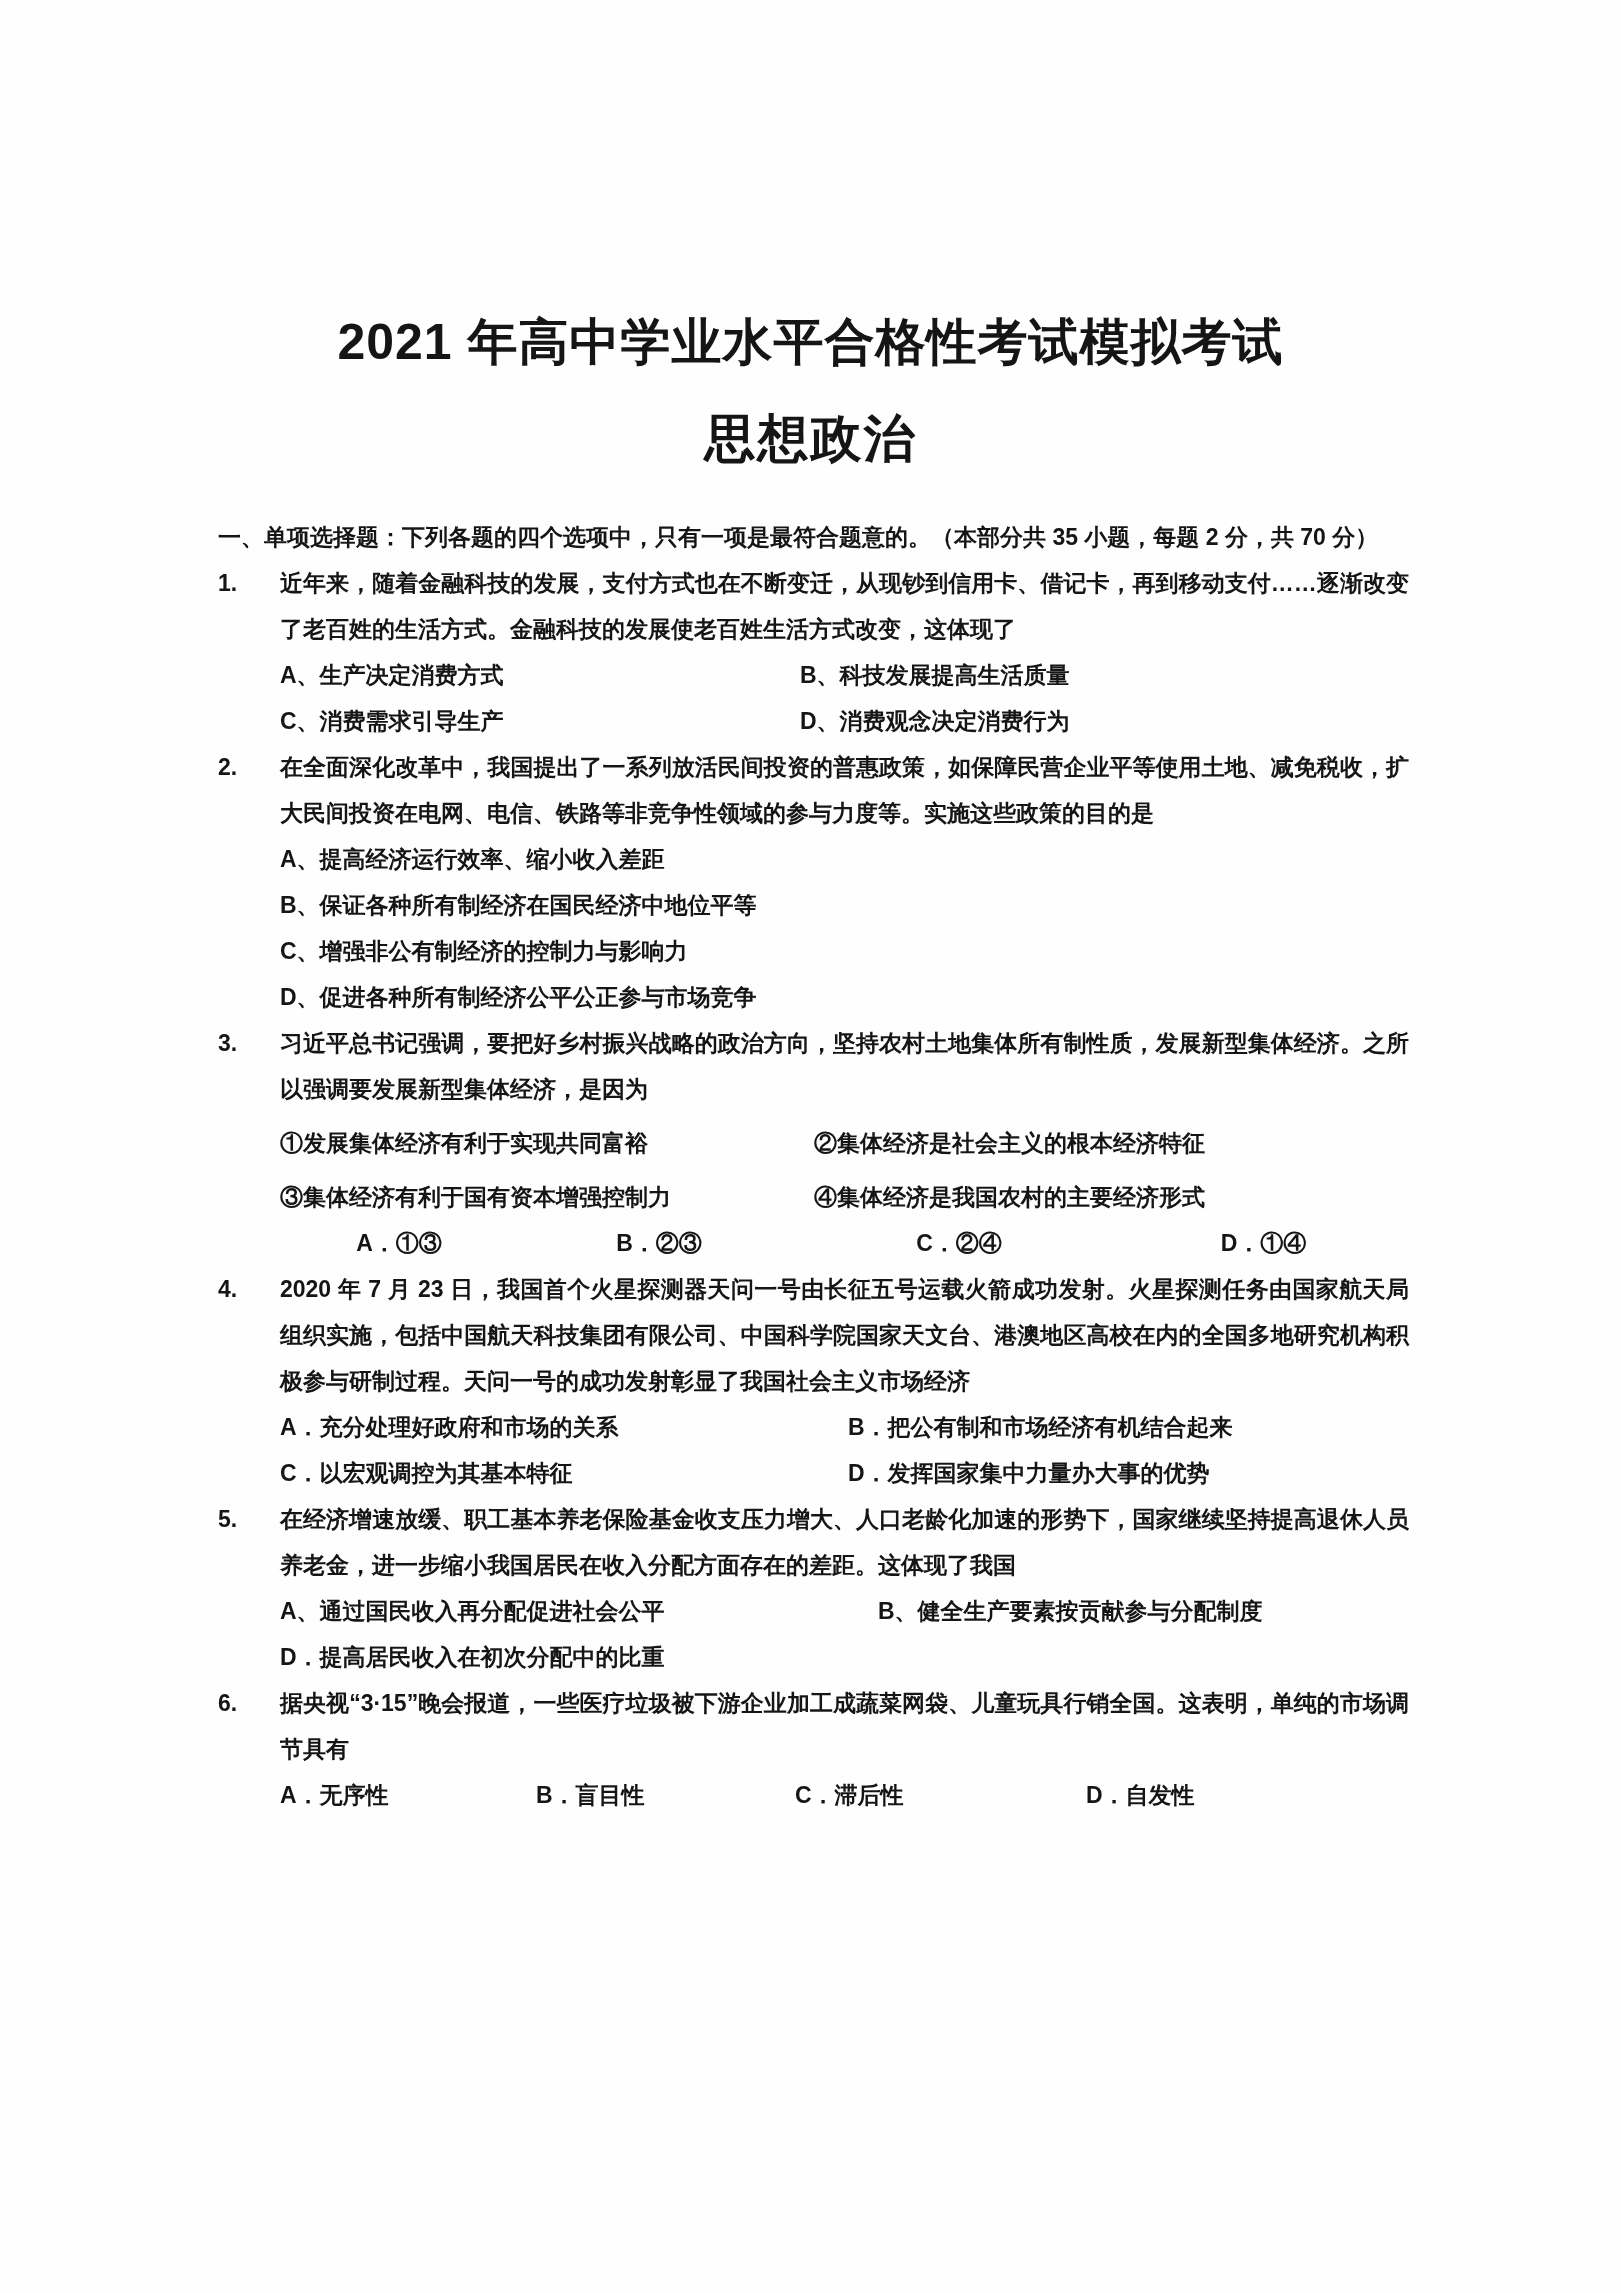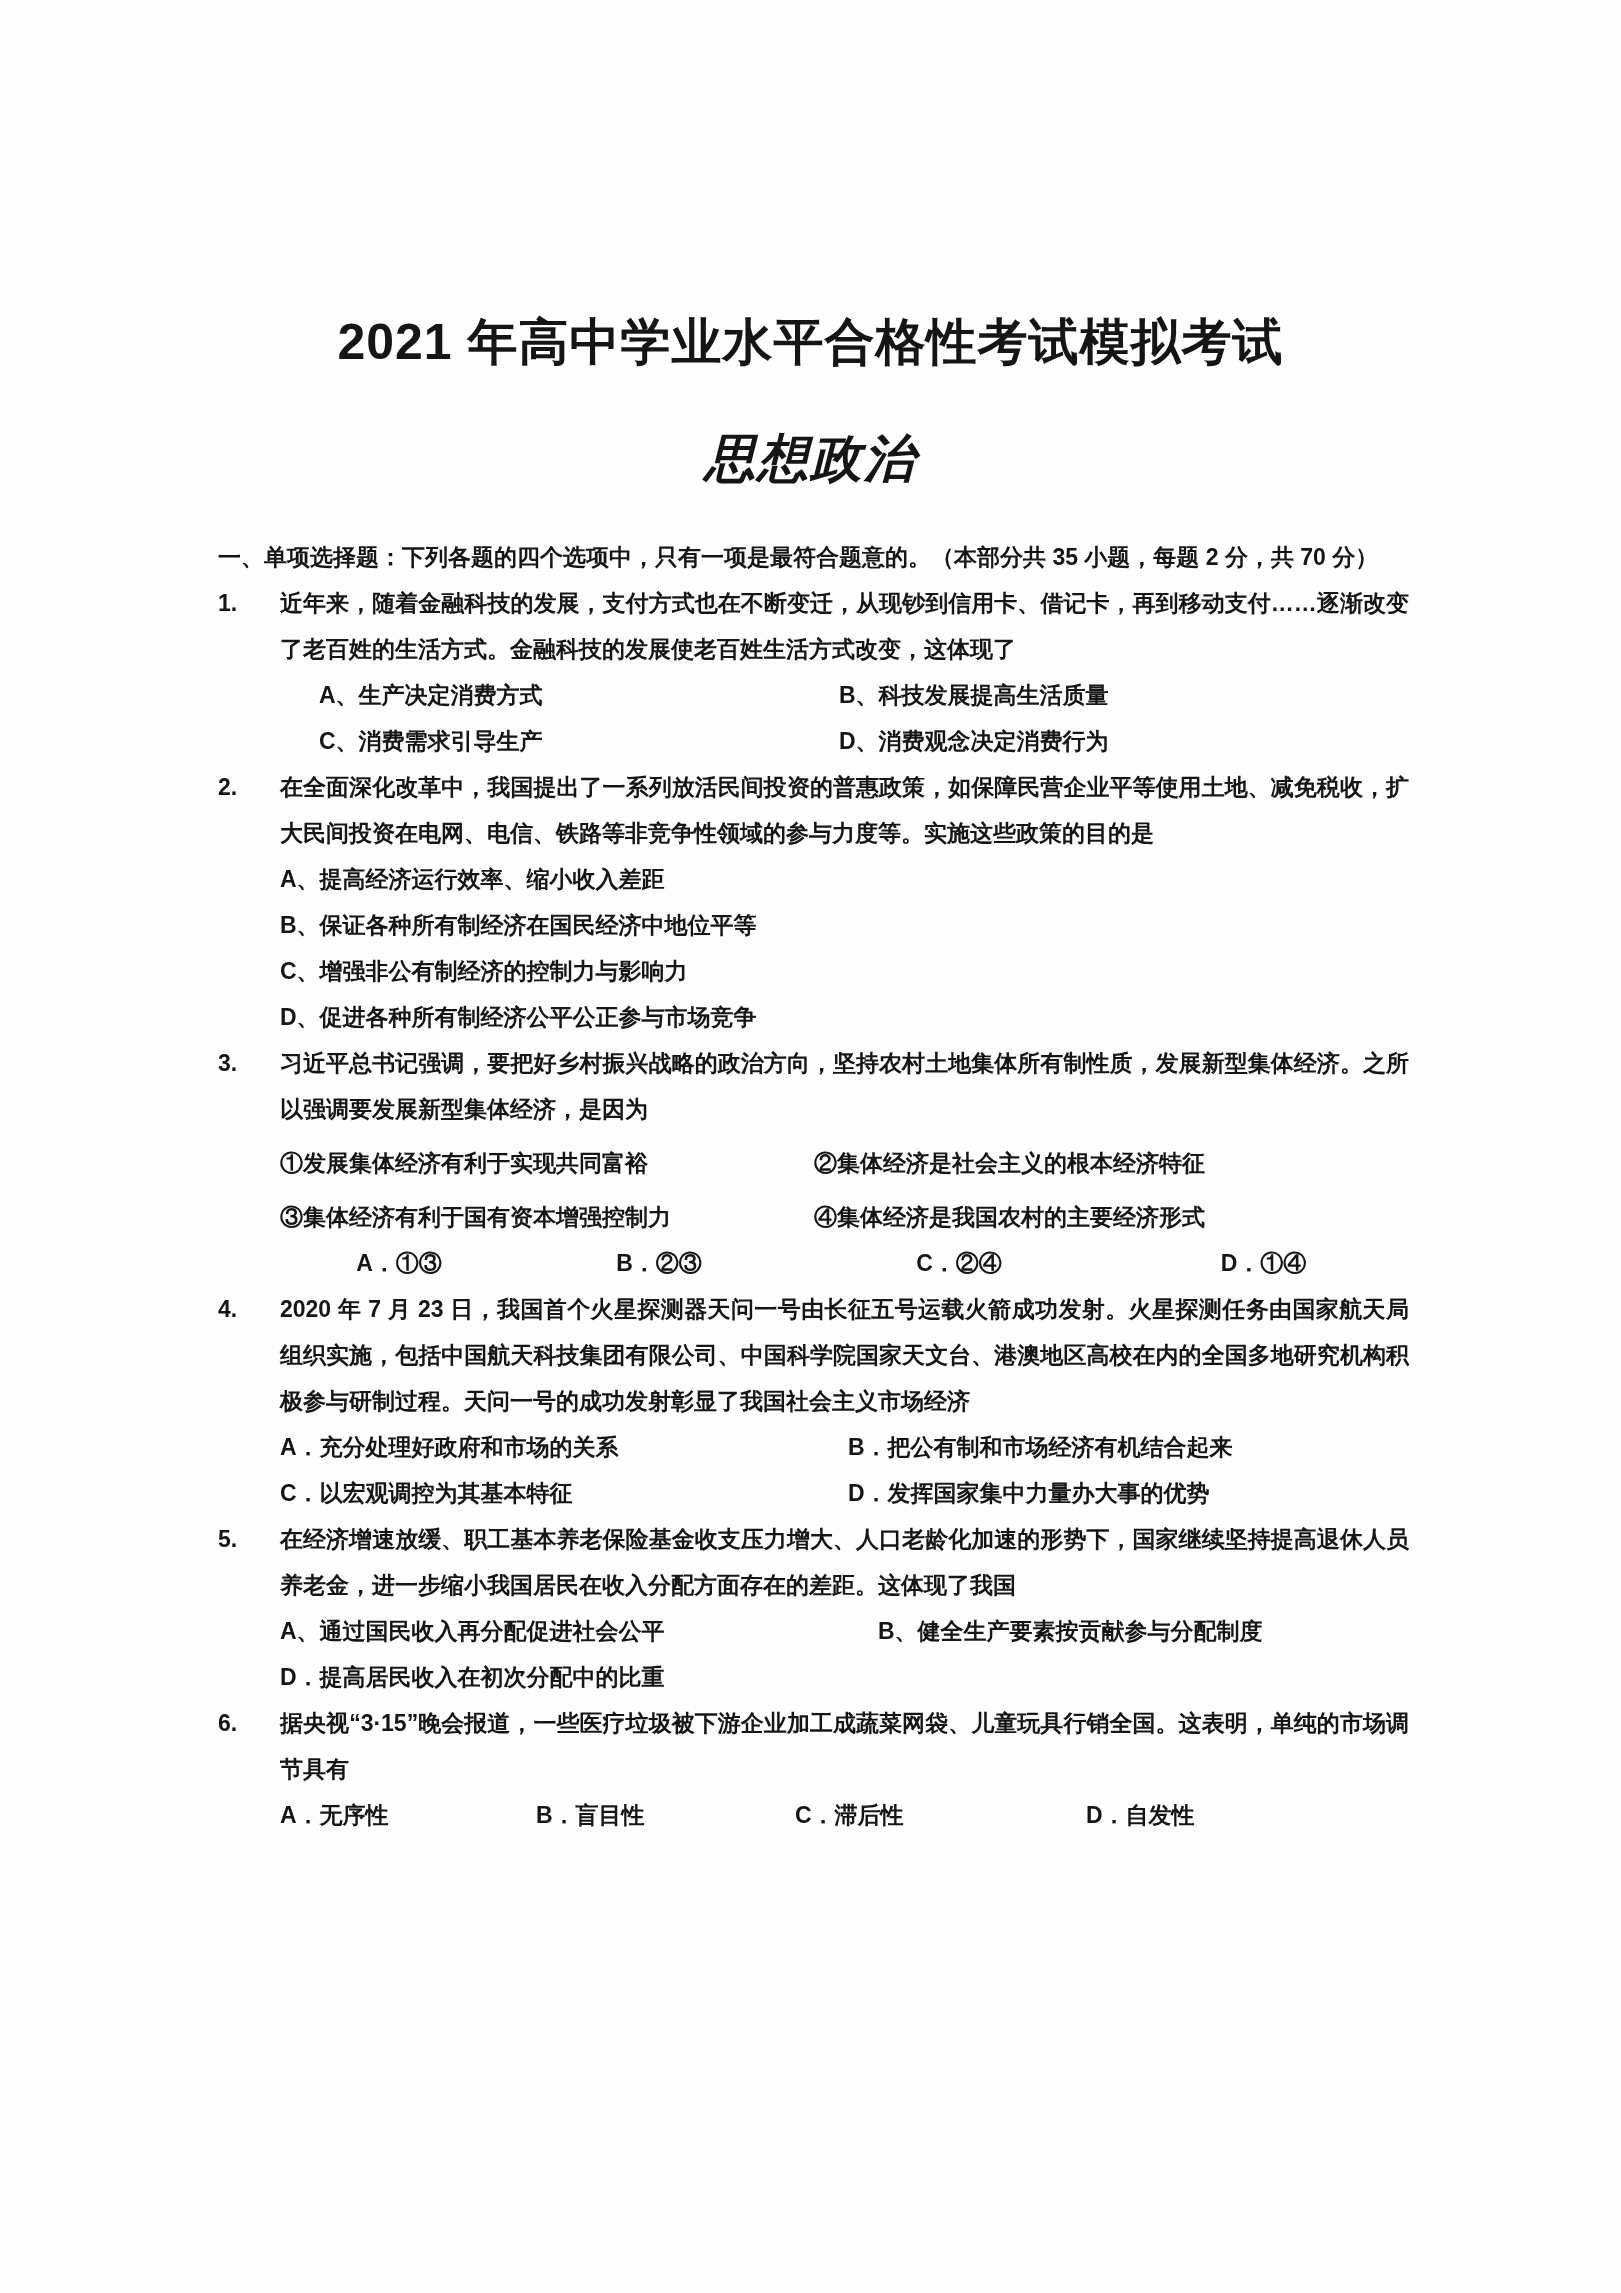--- a/index.html
+++ b/index.html
@@ -21,26 +21,25 @@
   }
   .exam-title {
     margin: 0;
     padding-top: 316px;
     text-align: center;
     font-size: 50px;
     line-height: 52px;
     letter-spacing: 1px;
   }
   .exam-subject {
-    margin: 60px 0 0 0;
+    margin: 40px 0 0 0;
     text-align: center;
     font-size: 51px;
     line-height: 61px;
     letter-spacing: 2px;
-    font-style: italic;
   }
   .content {
     margin: 45px 0 0 218px;
     width: 1191px;
     font-size: 23px;
     line-height: 46px;
   }
   .instruction {
     padding-left: 62px;
     text-indent: -62px;
@@ -54,21 +53,21 @@
     position: absolute;
     left: 0;
     top: 0;
     width: 59px;
   }
   .q-stem {
     text-align: justify;
   }
   .opt-row { display: grid; }
   .opt-stack .opt { display: block; }
-  .cols-q1  { grid-template-columns: 520px 1fr; margin-left: 39px; }
+  .cols-q1  { grid-template-columns: 520px 1fr; }
   .cols-q3s { grid-template-columns: 534px 1fr; margin-top: 8px; }
   .cols-q3a { grid-template-columns: 238px 282px 318px 1fr; text-align: center; }
   .cols-q4  { grid-template-columns: 568px 1fr; }
   .cols-q5  { grid-template-columns: 598px 1fr; }
   .cols-q6  { grid-template-columns: 256px 259px 291px 1fr; }
   .opt { white-space: nowrap; overflow: hidden; }
 </style>
 </head>
 <body>
 

